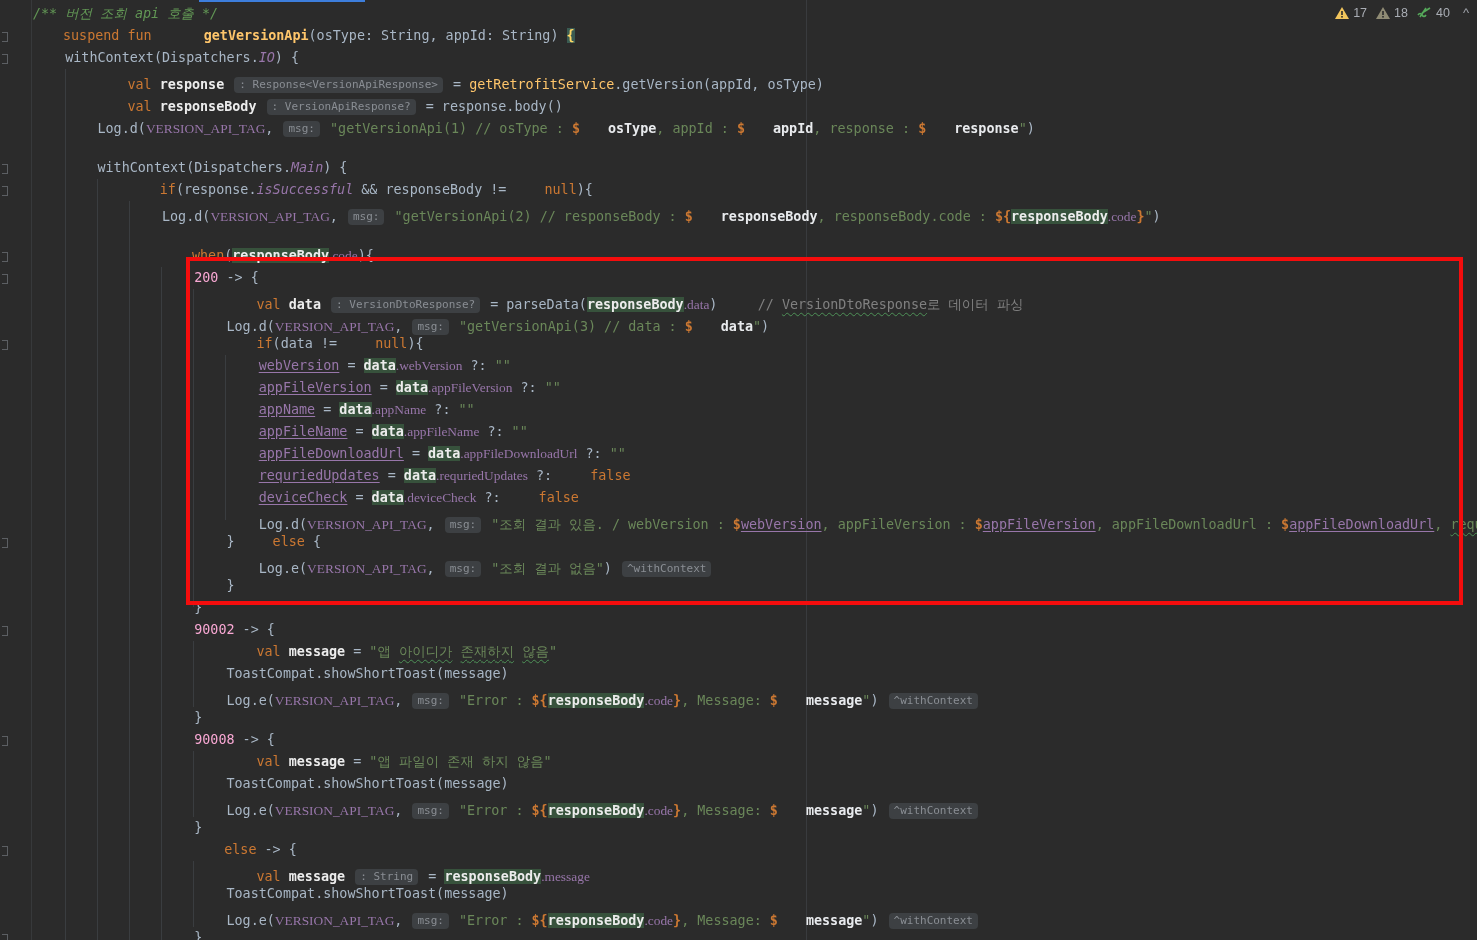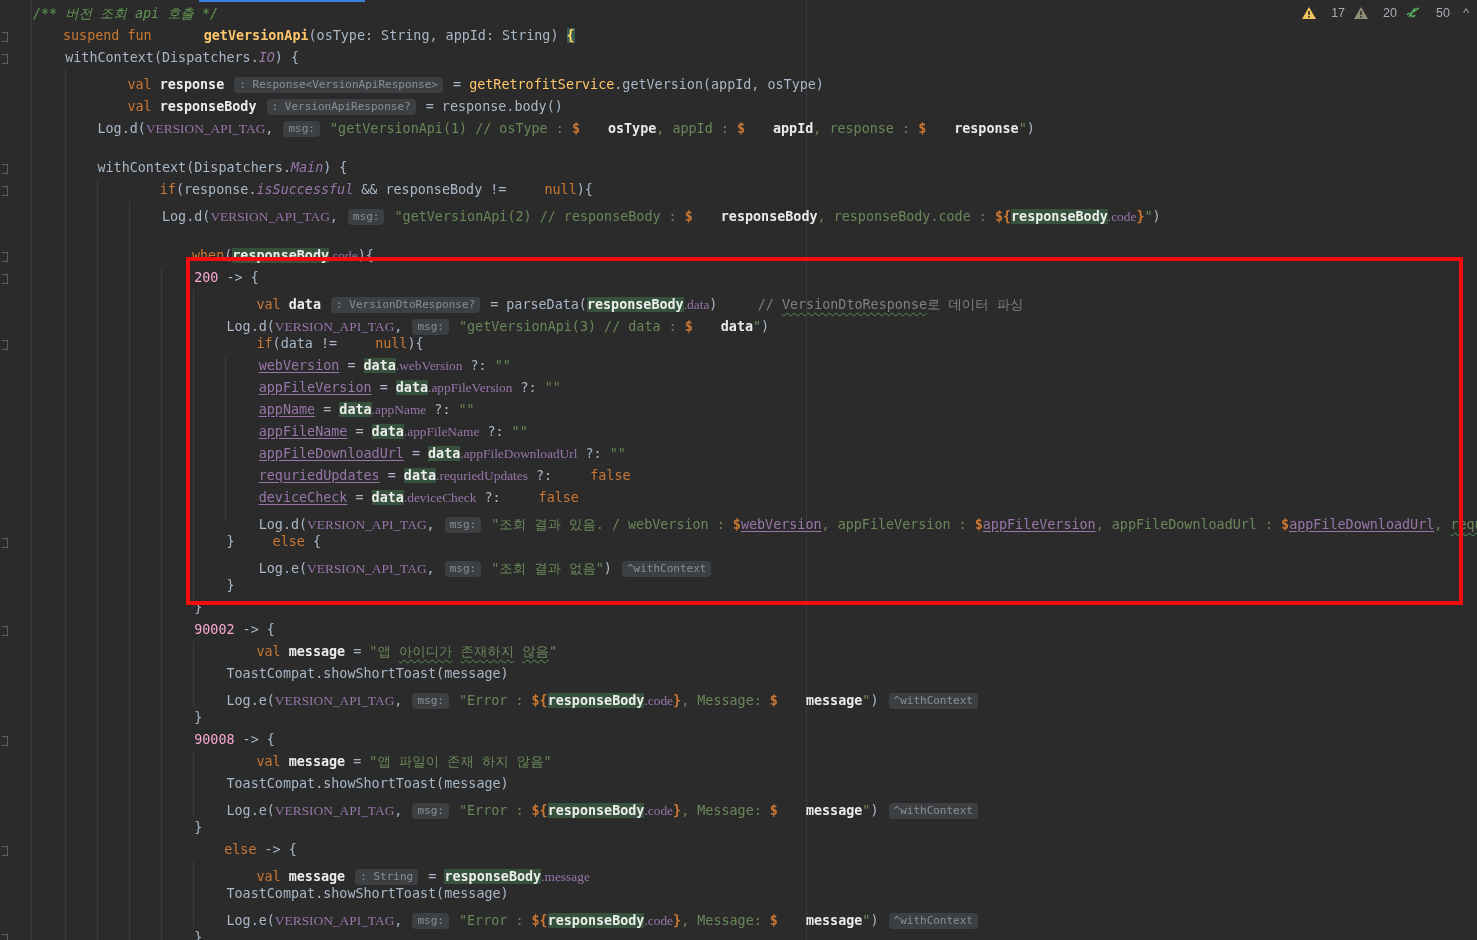--- a/index.html
+++ b/index.html
@@ -12,21 +12,21 @@
   .tab-indicator{position:absolute;left:199px;top:0;width:166px;height:2px;background:#3d7edc;}
   .gutter{position:absolute;left:0;top:0;width:31px;height:940px;background:#2b2b2b;border-right:1px solid #37393b;}
   .fold-mark{position:absolute;left:2px;width:5px;height:8px;border:1px solid #5c5f63;border-left:none;}
   .guide{position:absolute;width:1px;background:#3a3d40;}
   .margin-line{position:absolute;left:806px;top:0;width:1px;height:940px;background:#393b3e;}
   
   .inspections{
     position:absolute;right:8px;top:5px;display:flex;align-items:center;gap:9px;
     color:#a9adb4;font-size:12.5px;font-family:"Liberation Sans",sans-serif;
   }
-  .insp-item{display:flex;align-items:center;gap:15px;cursor:default;}
+  .insp-item{display:flex;align-items:center;gap:4px;cursor:default;}
   .insp-item svg{display:block;}
   .chevron{color:#9da1a8;font-size:13px;margin-left:4px;}
   
   .code{
     position:absolute;left:33px;top:3px;
     font-size:13.4px;line-height:22px;color:#a9b7c6;
     white-space:pre;
   }
   .line{height:22px;white-space:pre;}
   .td {color:#a9b7c6;}
@@ -98,25 +98,25 @@
       <rect x="6.2" y="9" width="1.6" height="1.6" fill="#2b2b2b"></rect>
     </svg>
     <span>17</span>
   </div>
   <div class="insp-item">
     <svg width="14" height="12" viewBox="0 0 14 12">
       <path d="M7 0 L14 12 L0 12 Z" fill="#8f8b74"></path>
       <rect x="6.2" y="4" width="1.6" height="4" fill="#2b2b2b"></rect>
       <rect x="6.2" y="9" width="1.6" height="1.6" fill="#2b2b2b"></rect>
     </svg>
-    <span>20</span>
+    <span>18</span>
   </div>
   <div class="insp-item">
     <svg width="15" height="12" viewBox="0 0 15 12">
       <path d="M1 8 Q3 5 5 8 Q7 11 9 8" stroke="#55a85a" stroke-width="1.6" fill="none"></path>
       <path d="M5 6 L13 1 M9 1 L3 10" stroke="#55a85a" stroke-width="1.6" fill="none"></path>
     </svg>
-    <span>50</span>
+    <span>40</span>
   </div>
   <span class="chevron">^</span>
 </div>
 
 <div class="red-box"></div>
 
 </body></html>

